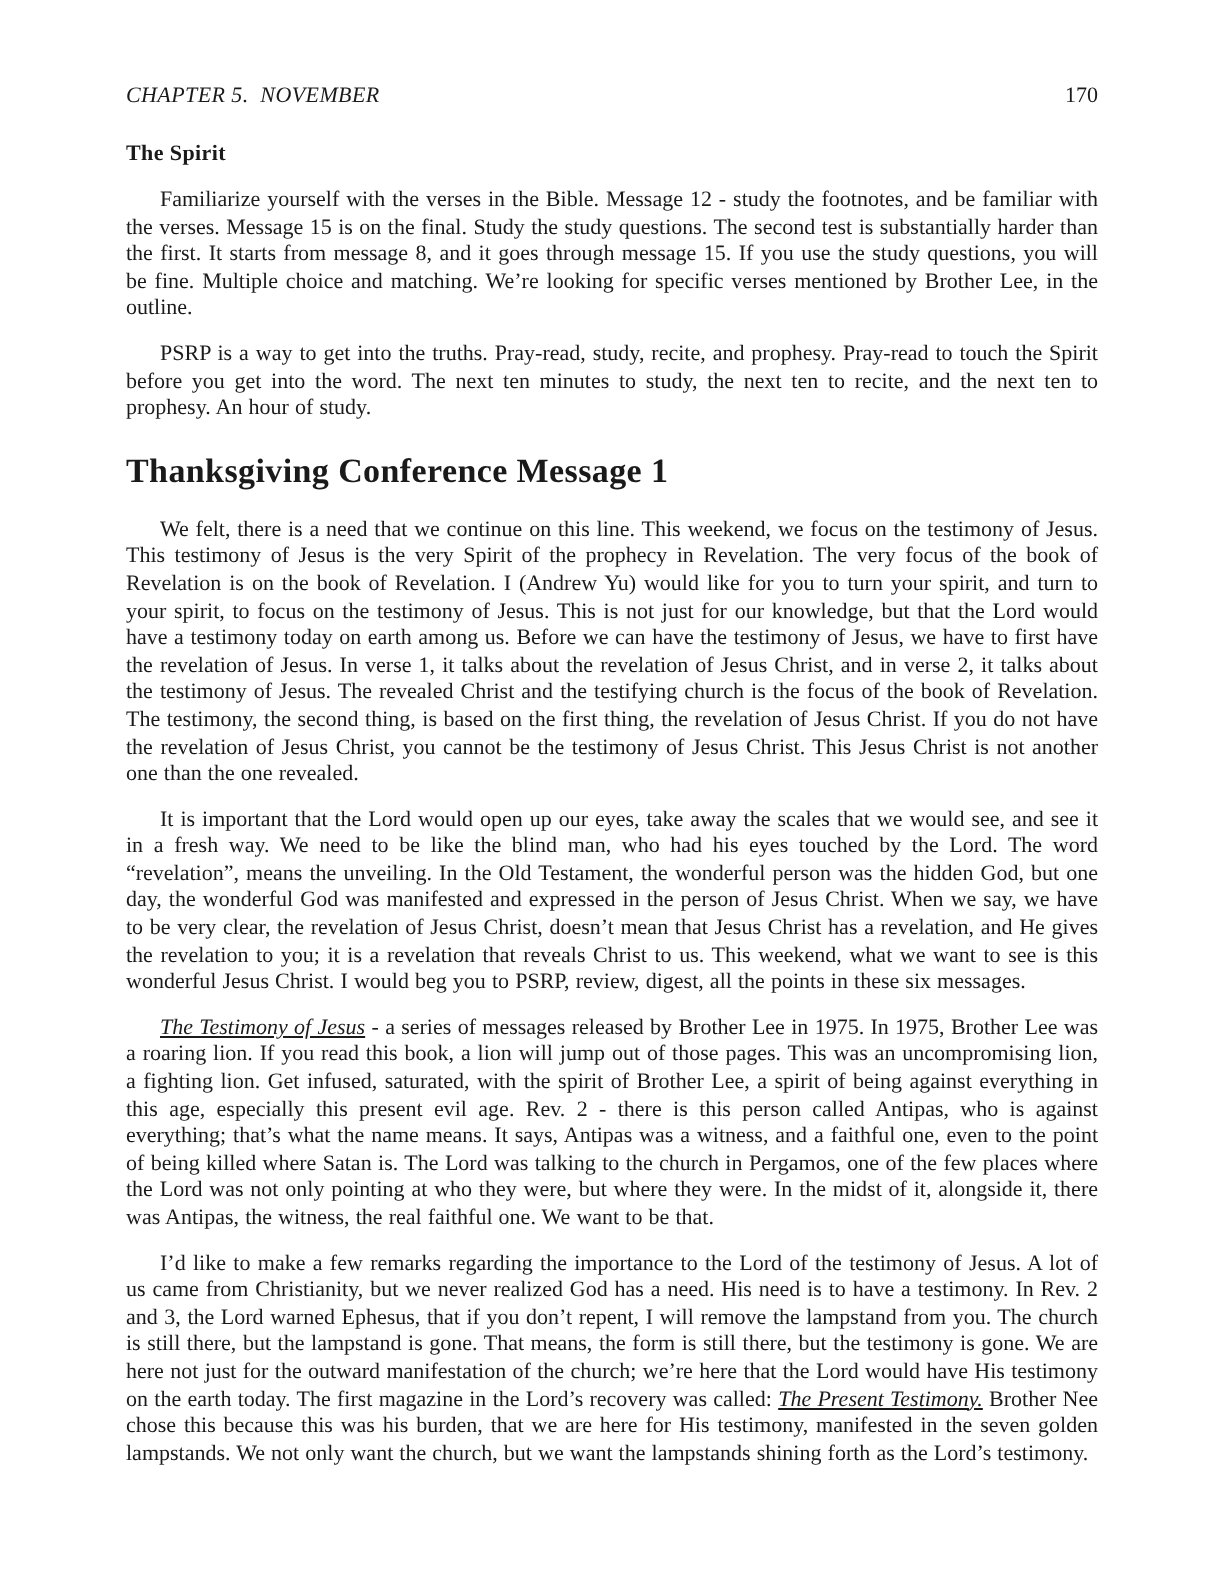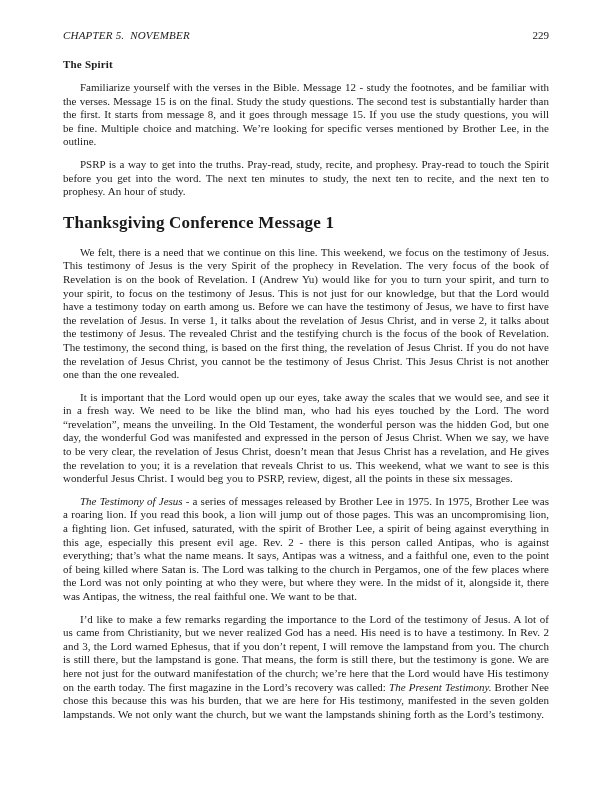--- a/index.html
+++ b/index.html
@@ -10,21 +10,21 @@
     position: relative;
     font-family: "Liberation Serif", "DejaVu Serif", serif;
     color: #1a1a1a;
     overflow: hidden;
   }
   .page {
     position: absolute;
     top: 0; left: 0;
     width: 612px;
     height: 792px;
-    padding: 29px 63px 40px 63px;
+    padding: 42px 63px 40px 63px;
     background: #ffffff;
   }
   .running-head {
     display: flex;
     justify-content: space-between;
     align-items: baseline;
     font-size: 11px;
     margin-bottom: 17px;
   }
   .running-head .chapter {
@@ -48,30 +48,30 @@
   }
   p.body-par {
     font-size: 11px;
     line-height: 13.6px;
     text-align: justify;
     text-indent: 17px;
     margin: 0 0 9px 0;
     word-spacing: 0.3px;
   }
   p.body-par:last-child { margin-bottom: 16px; }
-  .it { font-style: italic; }
+  .it { font-style: italic; text-decoration: underline; }
 </style>
 </head>
 <body>
 
 <div class="page">
 
   <div class="running-head">
     <span class="chapter">CHAPTER 5.&nbsp; NOVEMBER</span>
-    <span class="pagenum">229</span>
+    <span class="pagenum">170</span>
   </div>
 
   <div class="section-title-small">The Spirit</div>
 
   <p class="body-par">Familiarize yourself with the verses in the Bible. Message 12 - study the footnotes, and be familiar with the verses. Message 15 is on the final. Study the study questions. The second test is substantially harder than the first. It starts from message 8, and it goes through message 15. If you use the study questions, you will be fine. Multiple choice and matching. We’re looking for specific verses mentioned by Brother Lee, in the outline.</p>
 
   <p class="body-par">PSRP is a way to get into the truths. Pray-read, study, recite, and prophesy. Pray-read to touch the Spirit before you get into the word. The next ten minutes to study, the next ten to recite, and the next ten to prophesy. An hour of study.</p>
 
   <div class="section-title-large">Thanksgiving Conference Message 1</div>
 

